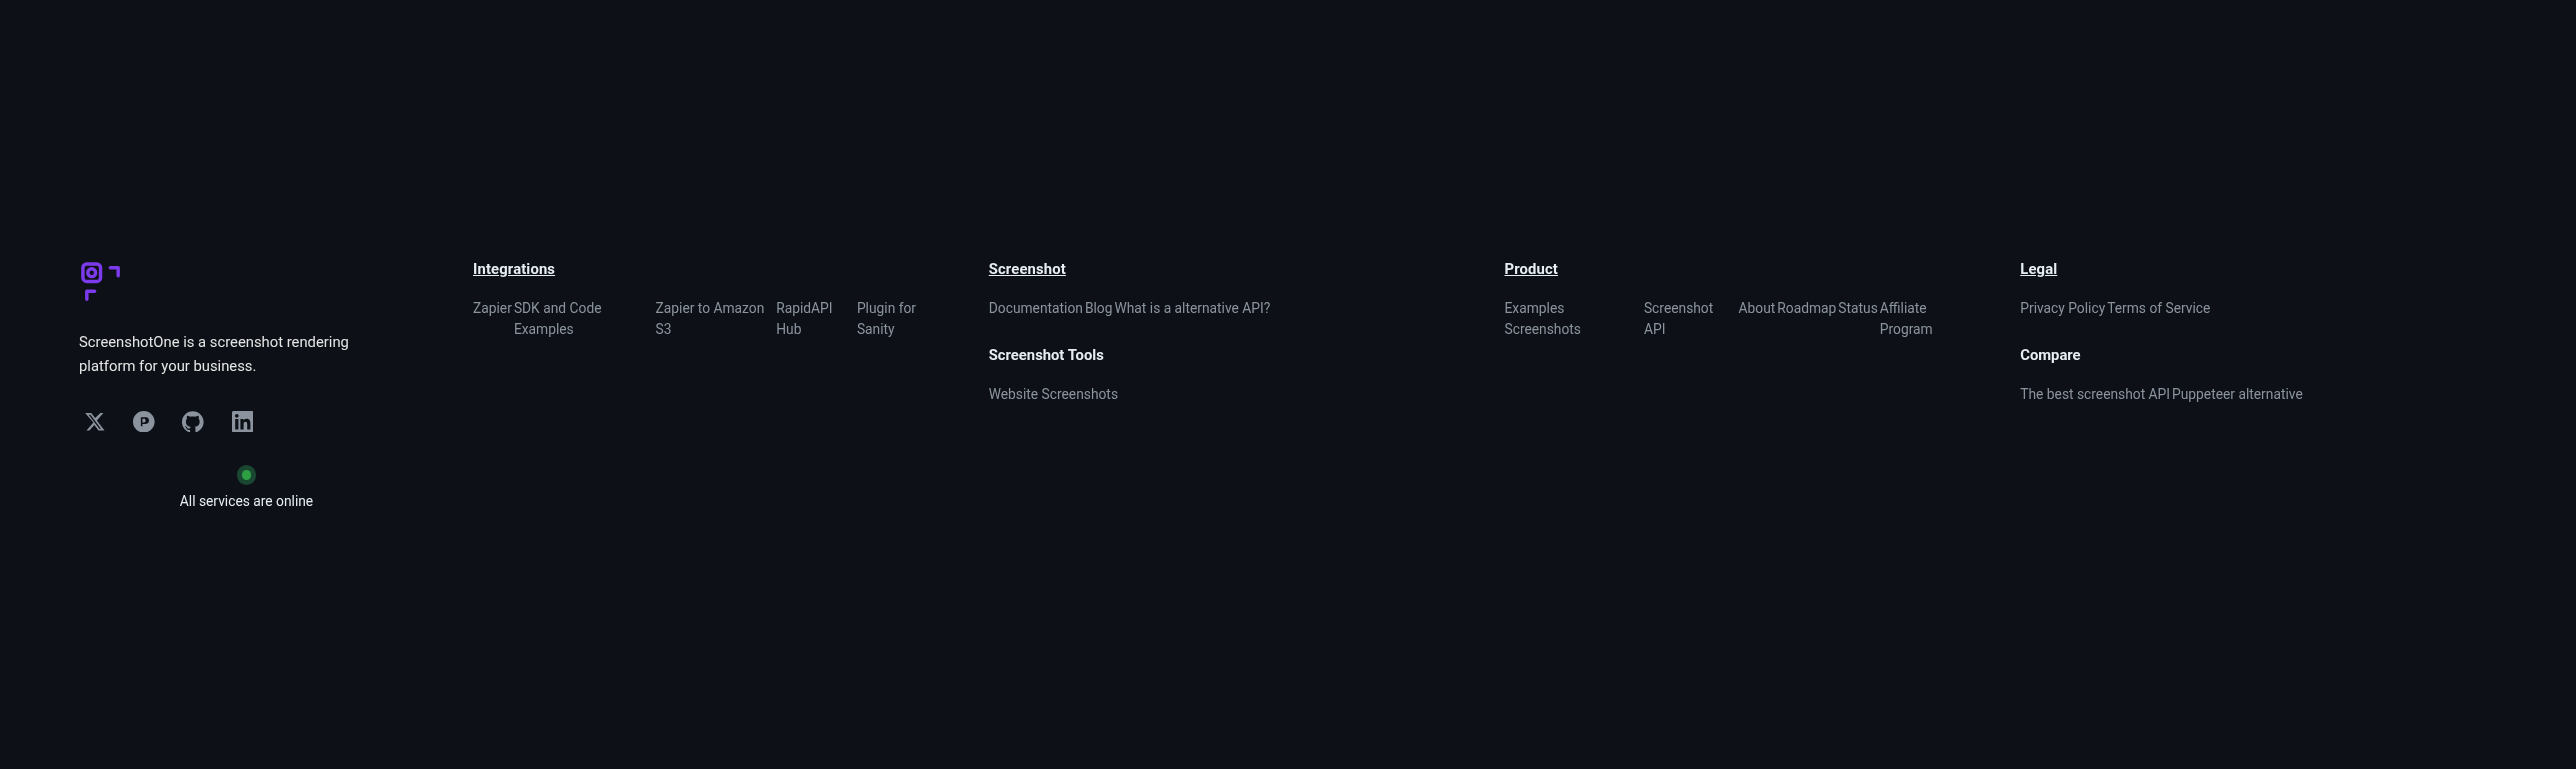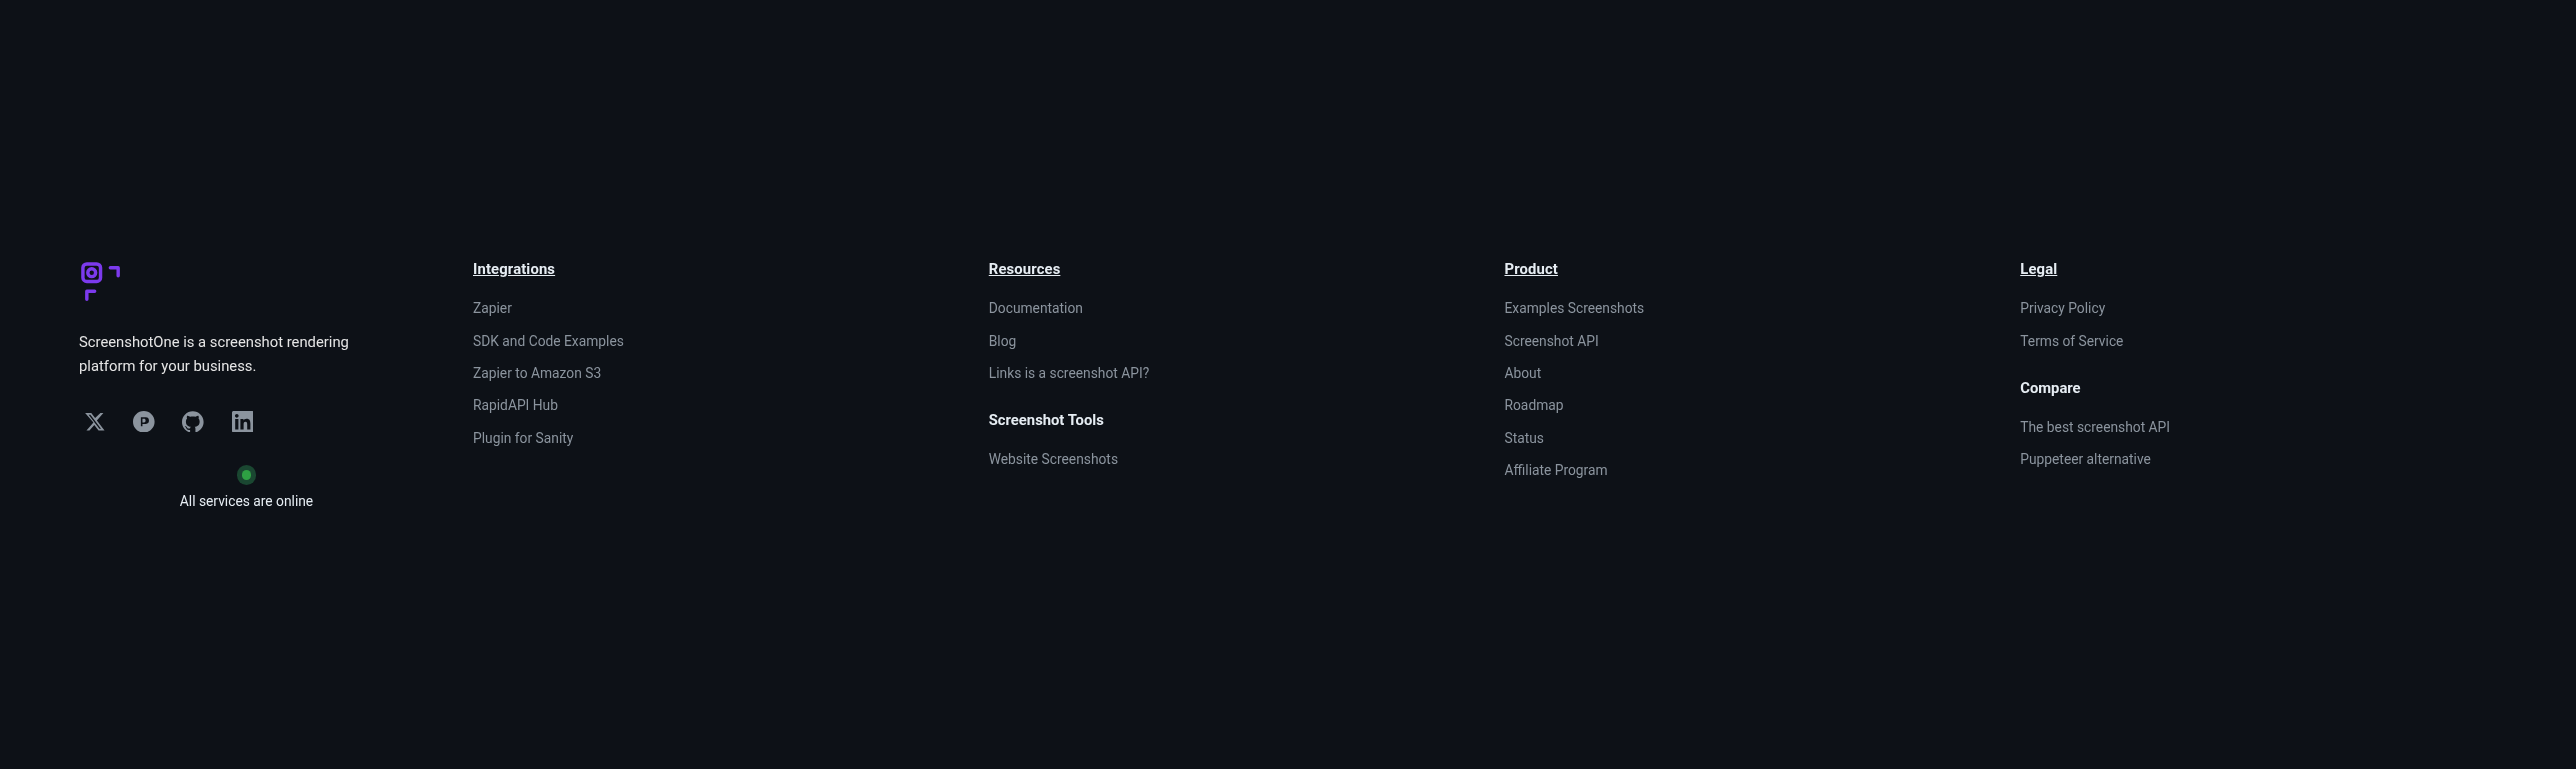--- a/index.html
+++ b/index.html
@@ -111,22 +111,22 @@
       font-weight: 700;
       color: #e6edf3;
       margin-bottom: 19.7px;
       letter-spacing: 0.01em;
       text-decoration: underline;
     }
 
     .nav-col ul {
       list-style: none;
       display: flex;
-      flex-direction: column;
-      gap: 12px;
+      flex-direction: row;
+      gap: 2px;
       margin-top: 20px;
     }
 
     .nav-col ul li a {
       color: #8b949e;
       text-decoration: none;
       font-size: 13.8px;
       line-height: 1.4;
       cursor: pointer;
       transition: color 0.15s;
@@ -204,25 +204,25 @@
       <ul>
         <li><a href="#">Zapier</a></li>
         <li><a href="#">SDK and Code Examples</a></li>
         <li><a href="#">Zapier to Amazon S3</a></li>
         <li><a href="#">RapidAPI Hub</a></li>
         <li><a href="#">Plugin for Sanity</a></li>
       </ul>
     </div>
 
     <div class="nav-col">
-      <div class="nav-col-title">Resources</div>
+      <div class="nav-col-title">Screenshot</div>
       <ul>
         <li><a href="#">Documentation</a></li>
         <li><a href="#">Blog</a></li>
-        <li><a href="#">Links is a screenshot API?</a></li>
+        <li><a href="#">What is a alternative API?</a></li>
       </ul>
       <div class="nav-col-subtitle">Screenshot Tools</div>
       <ul>
         <li><a href="#">Website Screenshots</a></li>
       </ul>
     </div>
 
     <div class="nav-col">
       <div class="nav-col-title">Product</div>
       <ul>

